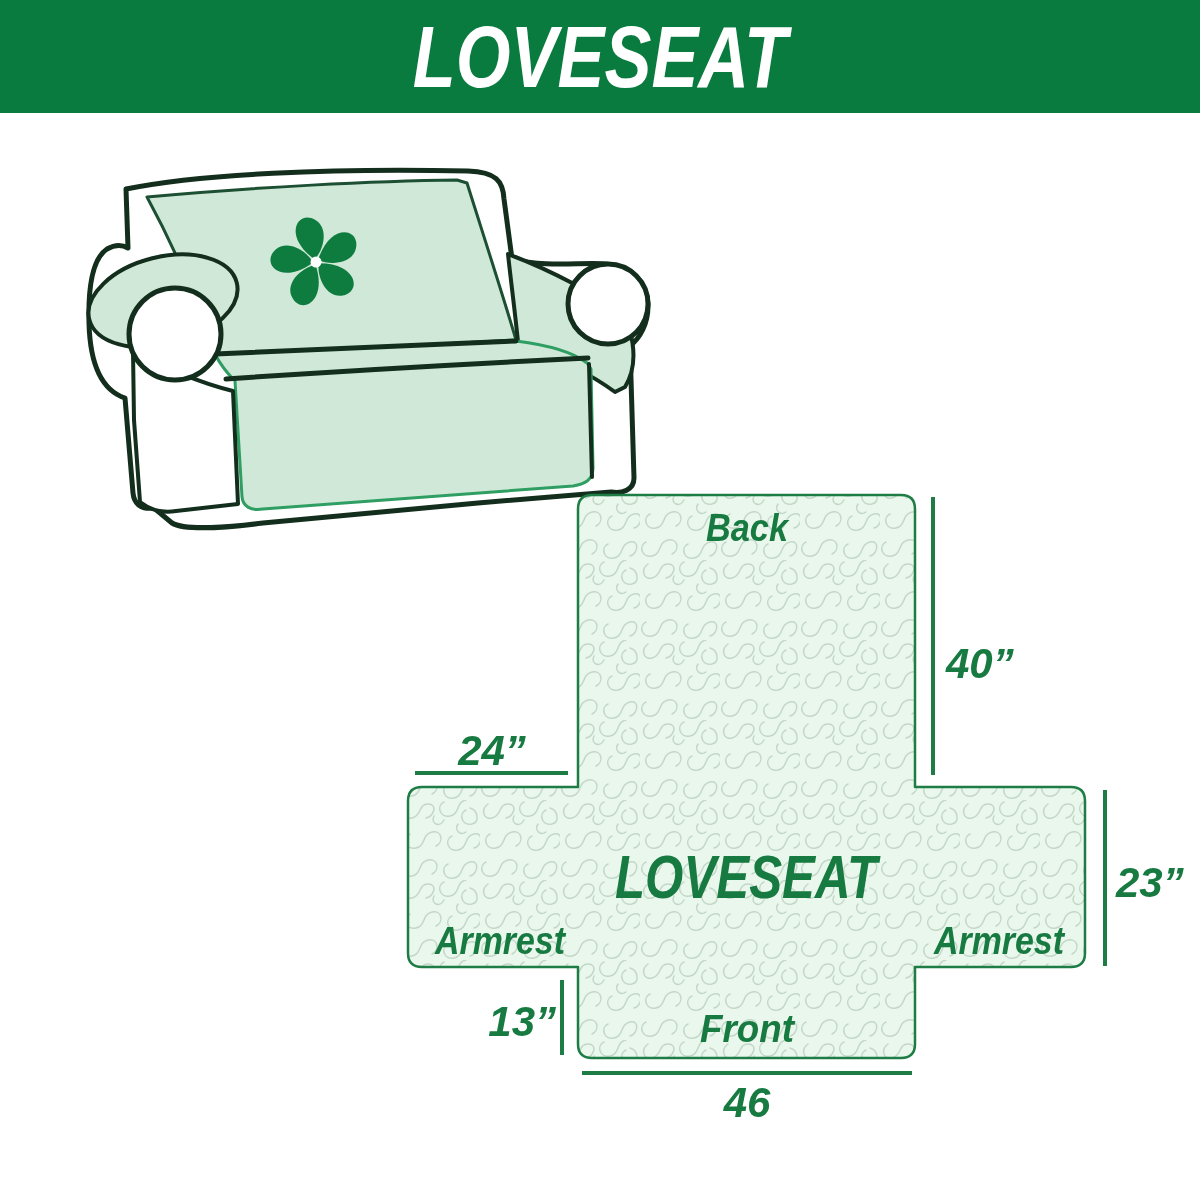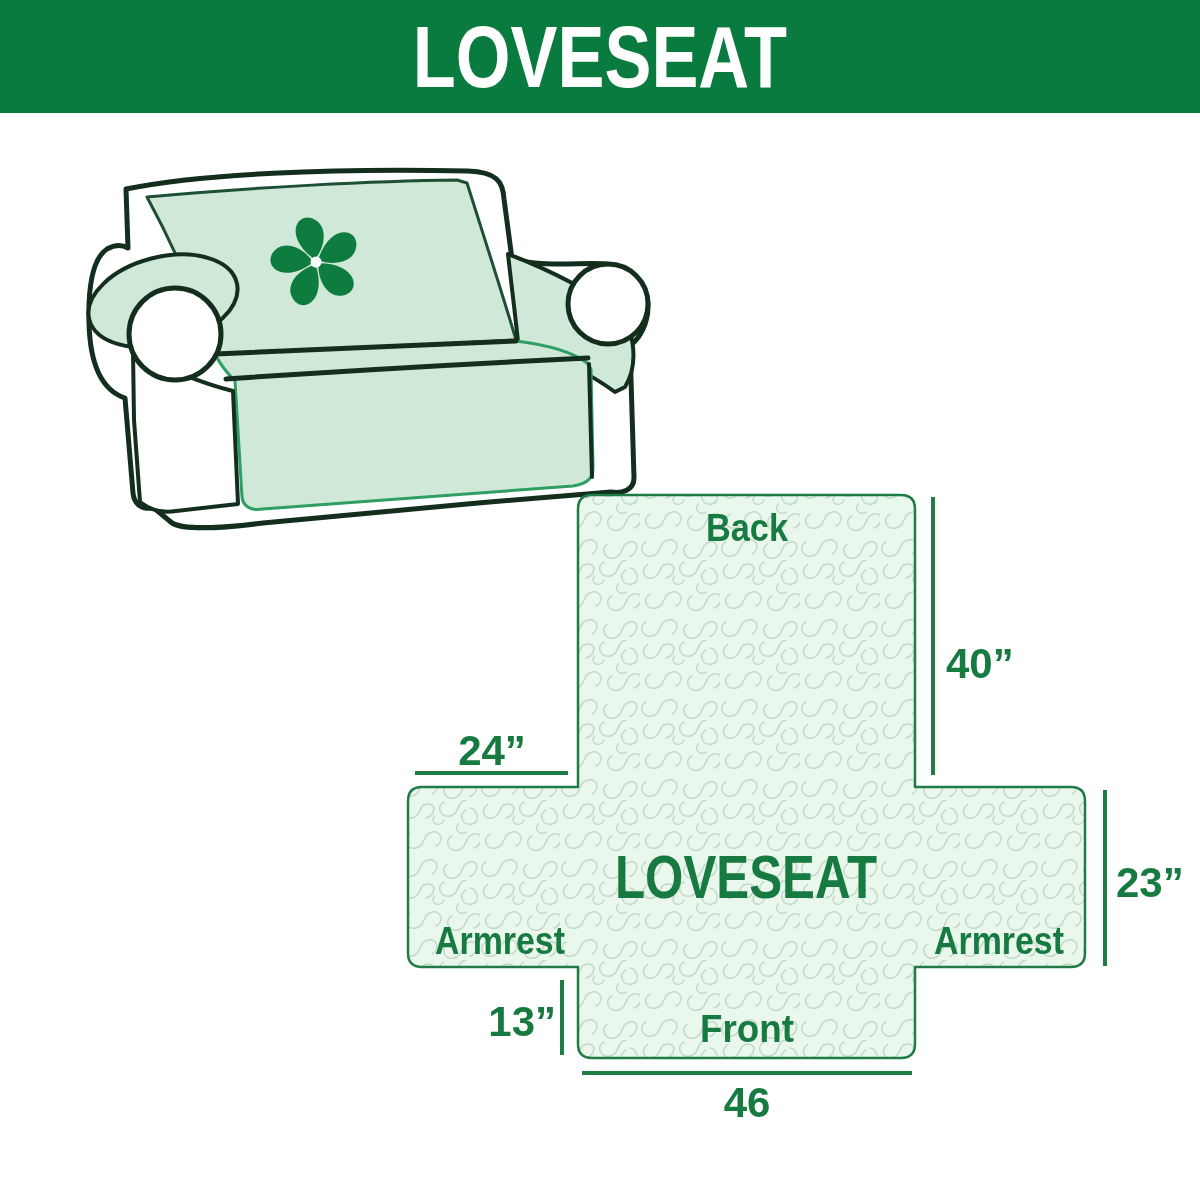--- a/index.html
+++ b/index.html
@@ -1,17 +1,17 @@
 <!DOCTYPE html>
 <html><head>
 <meta charset="utf-8">
 <style>
   html,body{margin:0;padding:0;background:#ffffff;}
   .canvas{position:relative;width:1200px;height:1200px;background:#ffffff;overflow:hidden;
-          font-family:"Liberation Sans",sans-serif;}
+          font-family:"Liberation Sans",sans-serif;font-style:italic;}
   .banner{position:absolute;left:0;top:0;width:1200px;height:113px;
           display:flex;align-items:center;justify-content:center;}
   .banner h1{margin:0;color:#ffffff;font-size:88px;font-weight:700;line-height:1;
              transform:scaleX(0.8);letter-spacing:0;white-space:nowrap;}
   svg.scene{position:absolute;left:0;top:0;}
   .lbl{font-family:"Liberation Sans",sans-serif;font-weight:700;fill:#177a40;}
   .t38{font-size:39px;}
   .t42{font-size:42px;}
   .t62{font-size:62px;}
 </style>

